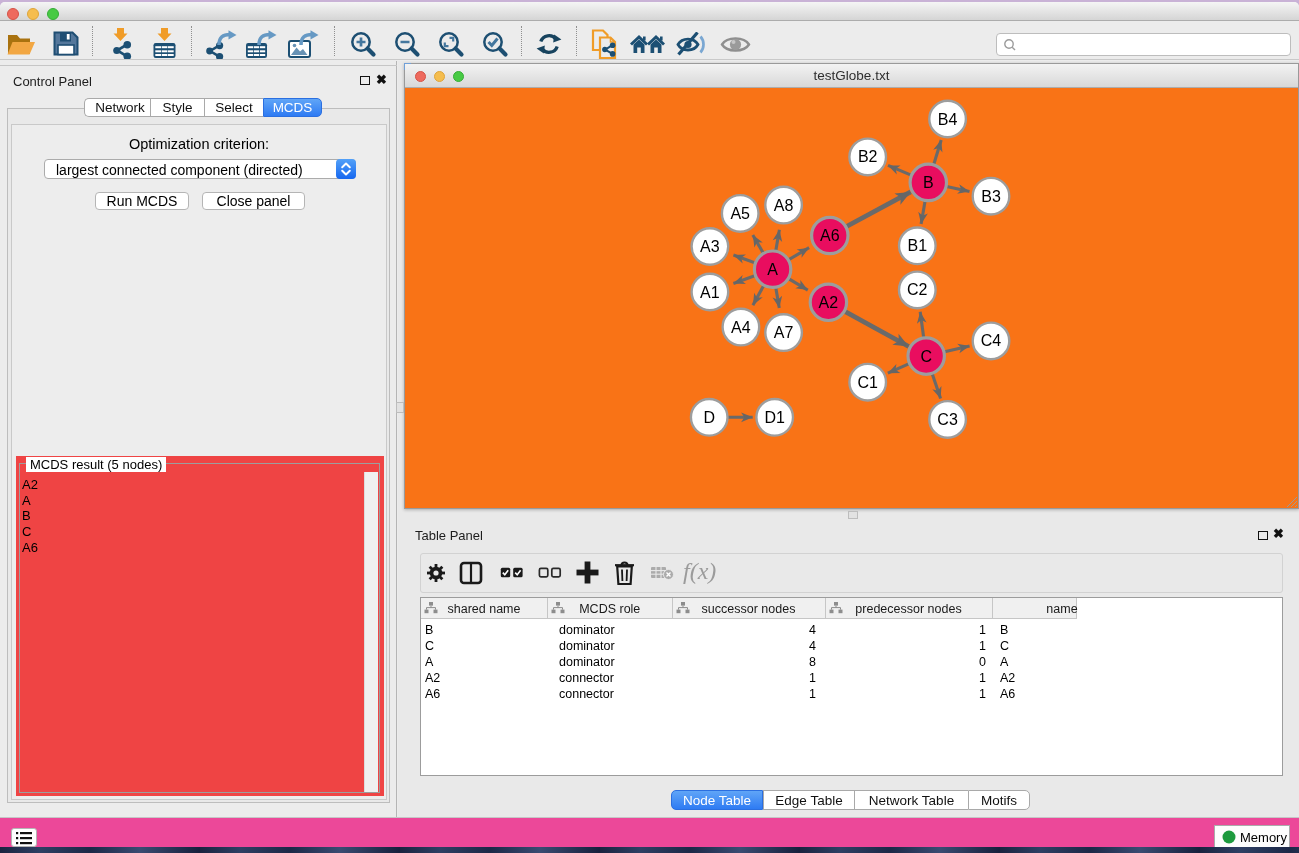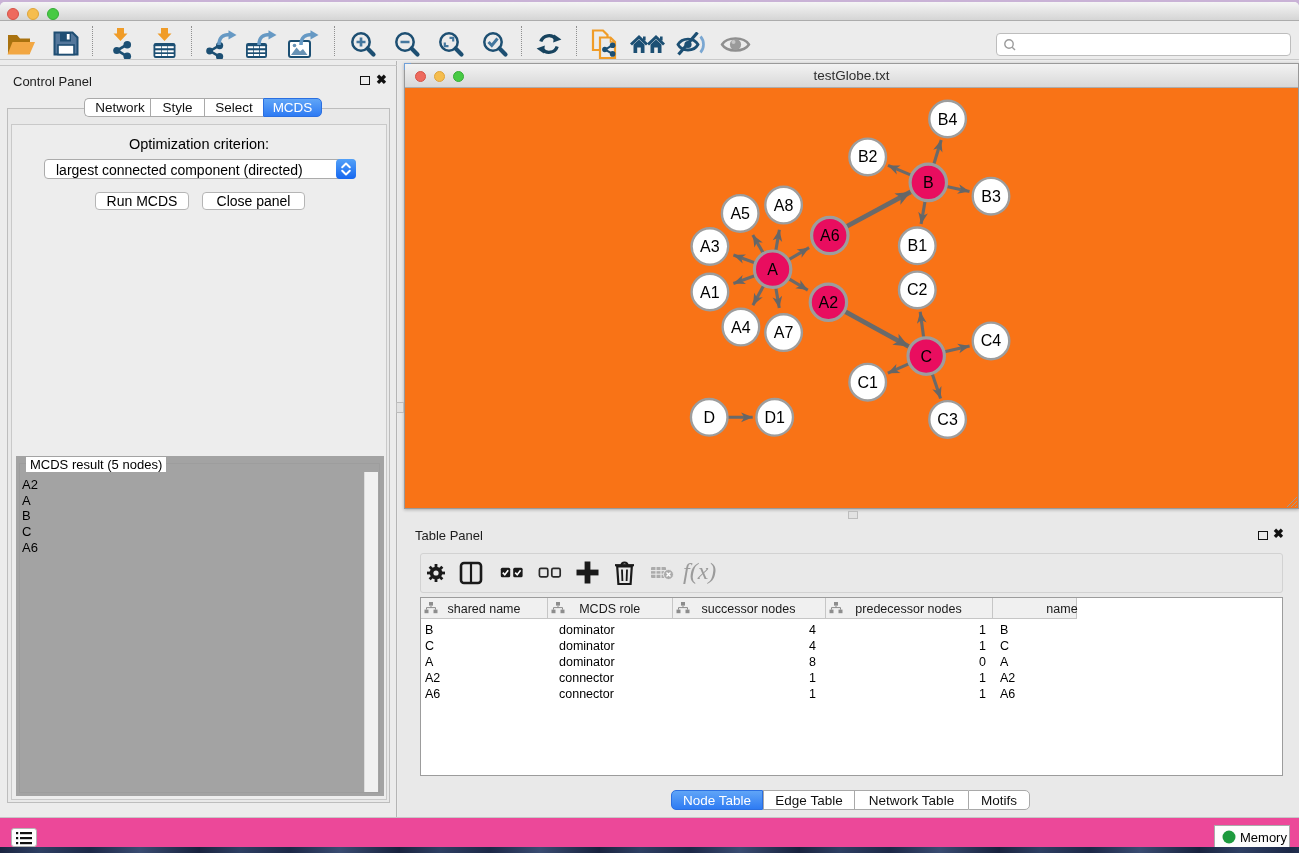--- a/index.html
+++ b/index.html
@@ -27,21 +27,21 @@
 #rightregion { position:absolute; left:398px; top:59px; width:901px; height:756px; background:#e9e9e9; }
 .paneltitle { font-size:13px; color:#1d1d1d; }
 .floatico { position:absolute; width:10px; height:9px; border:1.5px solid #111; }
 .closeico { position:absolute; font-size:13px; font-weight:bold; color:#111; }
 
 .tab { position:absolute; top:37px; height:19px; background:#fff; border:1px solid #a9a9a9; border-right:none; color:#111; font-size:13.5px; text-align:center; line-height:18px; }
 .tabsel { background:linear-gradient(#60a5f7,#2e7bf3); color:#fff; border:1px solid #2b6fe0; border-radius:0 5px 5px 0; }
 #cpouter { position:absolute; left:7px; top:47px; width:383px; height:695px; border:1px solid #bdbdbd; background:#e9e9e9; }
 .btn { position:absolute; background:#fff; border:1px solid #b5b5b5; border-radius:4px; font-size:14px; color:#000; text-align:center; }
 
-#mcdspane { position:absolute; left:15px; top:455px; width:368px; height:340px; background:#a3a3a3; }
+#mcdspane { position:absolute; left:15px; top:455px; width:368px; height:340px; background:#ef4444; }
 #fieldset { position:absolute; left:3px; top:7px; width:361px; height:330px; border:1px solid #9d9d9d; }
 #fieldlegend { position:absolute; left:6px; top:-7px; background:#fff; padding:0 4px; font-size:13px; color:#000; }
 .mcdsitem { position:absolute; left:2px; font-size:13px; color:#000; }
 #mcdsscroll { position:absolute; right:1px; top:8px; width:14px; height:320px; background:#f0f0f0; border-left:1px solid #dcdcdc; }
 
 #netwin { position:absolute; left:6px; top:2px; width:895px; height:446px; background:#f97316; border:1px solid #9a9a9a; box-shadow:0 1px 3px rgba(0,0,0,0.25); }
 #nettitle { position:absolute; left:0; top:0; width:100%; height:24px; background:linear-gradient(#f3f3f3,#d8d8d8); border-bottom:1px solid #adadad; }
 #nettitle .title { position:absolute; left:0; right:0; top:4px; text-align:center; font-size:13.5px; color:#2e2e2e; }
 #tptoolbar { position:absolute; left:22px; top:492px; width:863px; height:40px; background:#e9e9e9; border:1px solid #d2d2d2; border-radius:3px; }
 #tablebox { position:absolute; left:22px; top:536px; width:863px; height:179px; background:#fff; border:1px solid #9c9c9c; }

